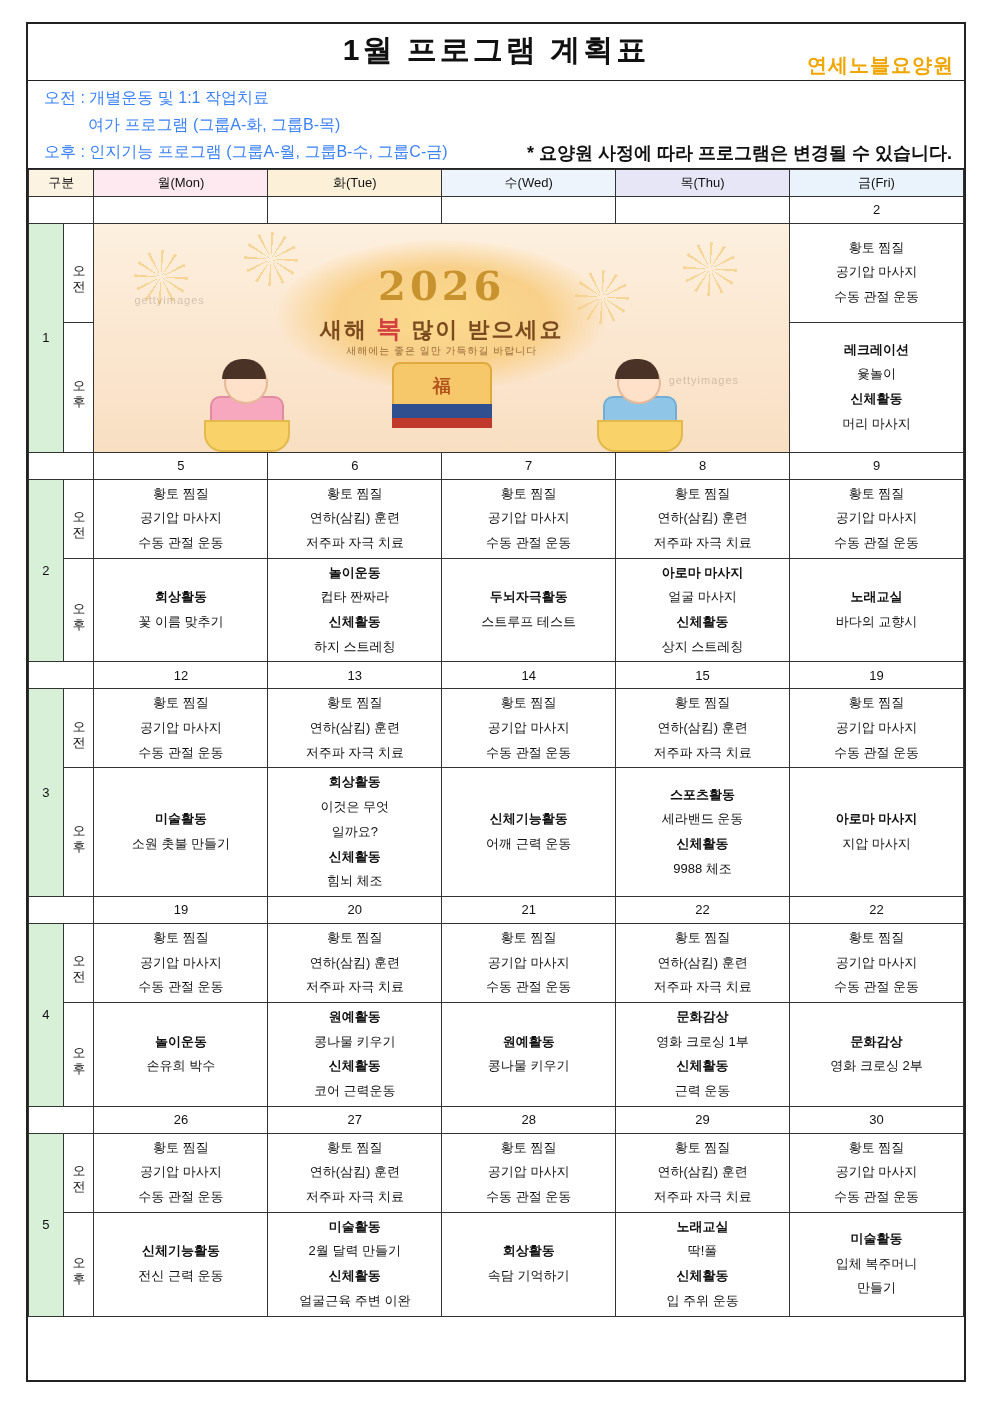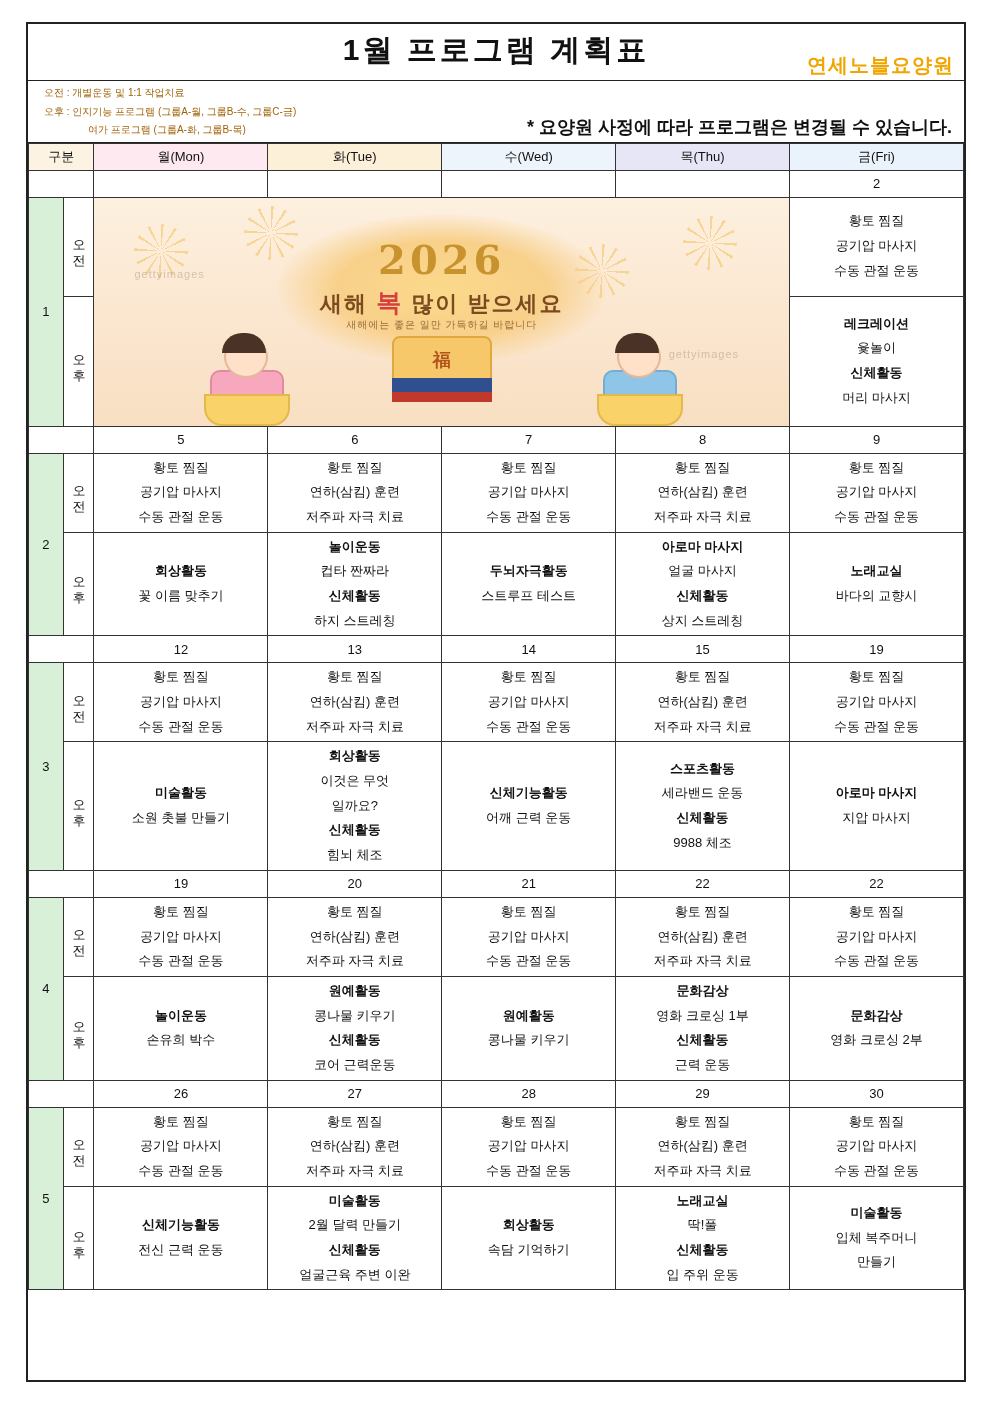--- a/index.html
+++ b/index.html
@@ -48,22 +48,22 @@
     color: #f0a500;
     letter-spacing: 1px;
   }
   
   .notes {
     border-bottom: 1px solid #222;
     padding: 3px 0 2px 0;
     position: relative;
   }
   .note-line {
-    font-size: 10px;
-    color: #a16207;
+    font-size: 16px;
+    color: #3b82f6;
     padding: 2px 0 2px 16px;
     line-height: 1.45;
     position: relative;
   }
   .note-line.indent { padding-left: 60px; }
   .note-warn {
     position: absolute;
     right: 12px;
     bottom: 3px;
     font-size: 18px;
@@ -243,22 +243,22 @@
 <div class="page">
   <div class="sheet">
 
     <div class="title-row">
       <div class="doc-title">1월 프로그램 계획표</div>
       <div class="brand">연세노블요양원</div>
     </div>
 
     <div class="notes">
       <div class="note-line">오전 : 개별운동 및 1:1 작업치료</div>
+      <div class="note-line indent">여가 프로그램 (그룹A-화, 그룹B-목)</div>
       <div class="note-line">오후 : 인지기능 프로그램 (그룹A-월, 그룹B-수, 그룹C-금)</div>
-      <div class="note-line indent">여가 프로그램 (그룹A-화, 그룹B-목)</div>
       <div class="note-warn">* 요양원 사정에 따라 프로그램은 변경될 수 있습니다.</div>
     </div>
 
     <table class="cal">
       <colgroup>
         <col style="width:34px">
         <col style="width:30px">
         <col style="width:170px">
         <col style="width:170px">
         <col style="width:170px">

